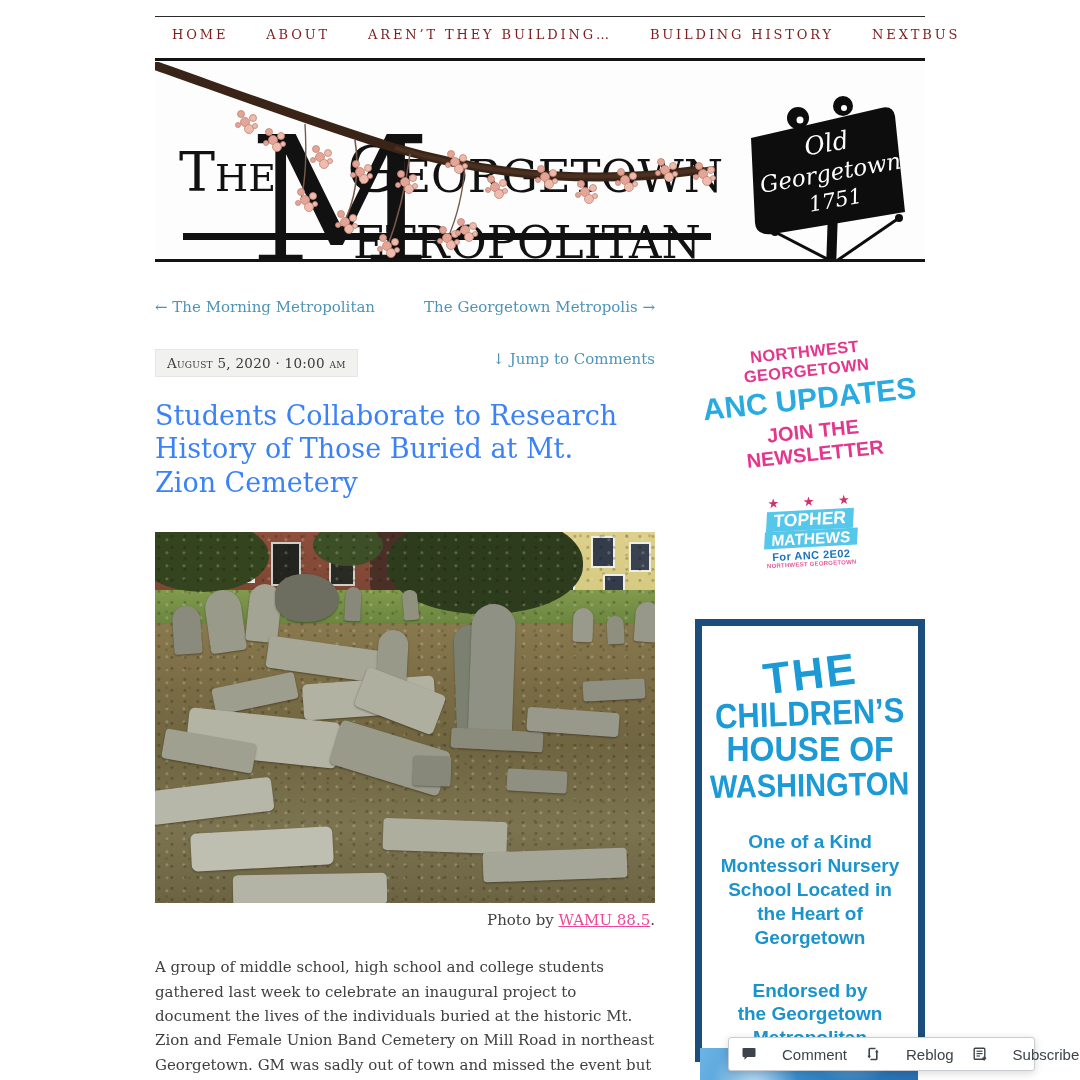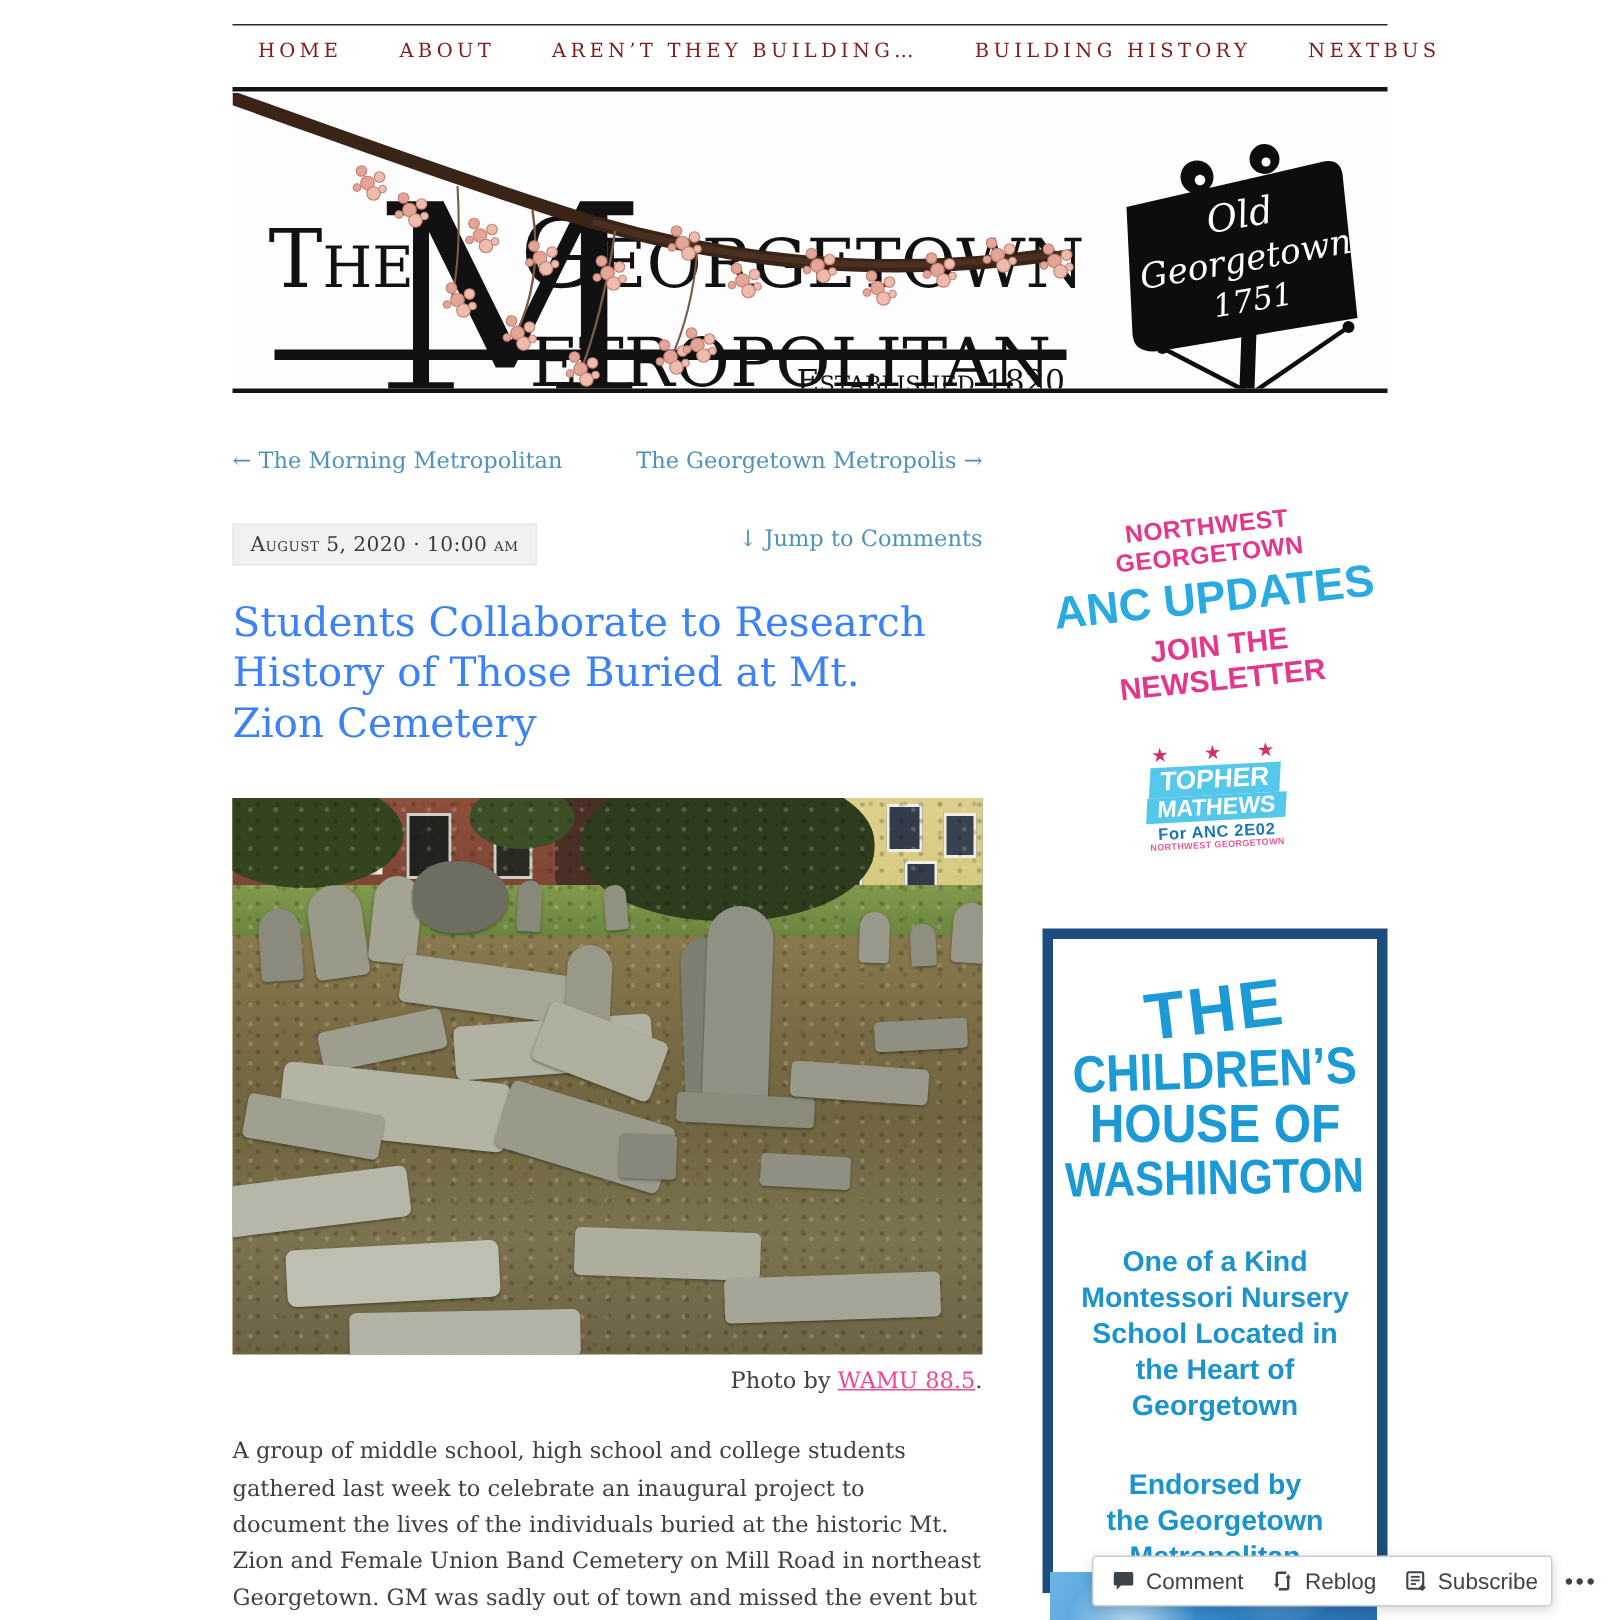--- a/index.html
+++ b/index.html
@@ -65,21 +65,21 @@
   .ch-t1{margin-top:30px;}
   .ch-t2{margin-top:29px;}
   
   .blueimg{left:700px;top:1048px;width:218px;height:32px;z-index:5;
     background:radial-gradient(circle at 25% 120%,rgba(255,255,255,.55) 4%,transparent 26%),
                radial-gradient(circle at 70% -30%,rgba(255,255,255,.4) 5%,transparent 30%),
                linear-gradient(115deg,#6db4e4 0%,#3f93d2 38%,#2c7ec0 64%,#2a6fb0 100%);}
   .actionbar{left:728px;top:1037px;width:307px;height:34px;z-index:6;background:#fff;border:1px solid #c9cdd1;border-radius:3px;
     box-shadow:0 2px 8px rgba(0,0,0,.16);display:flex;align-items:center;padding:0 12px;box-sizing:border-box;gap:9px;
     font-family:"Liberation Sans",sans-serif;font-size:15px;color:#3c434a;}
-  .ab-item{display:flex;align-items:center;gap:7px;cursor:pointer;white-space:nowrap;}
+  .ab-item{display:flex;align-items:center;gap:25px;cursor:pointer;white-space:nowrap;}
   .ab-sep{width:14px;}
   .ab-more{letter-spacing:2px;font-weight:700;color:#3c434a;cursor:pointer;}
   .icon16{width:16px;height:16px;display:block;}
 </style>
 </head>
 <body>
 
 <div class="abs topline"></div>
 <nav class="abs nav">
   <a href="#">HOME</a>
@@ -89,21 +89,20 @@
   <a href="#">NEXTBUS</a>
 </nav>
 <div class="abs navline"></div>
 
 <header class="abs banner">
   <span class="abs logo-the">The</span>
   <span class="abs logo-m">M</span>
   <span class="abs logo-geo">Georgetown</span>
   <span class="abs logo-etr">etropolitan</span>
   <div class="abs logo-rule"></div>
-  <div class="abs logo-est">Established 1820</div>
 
   <svg class="abs branch-svg" viewBox="0 0 640 197">
     <path d="M-4,2 C70,28 150,58 240,86 C330,112 430,124 545,108" fill="none" stroke="#3a2418" stroke-width="9" stroke-linecap="round"></path>
     <path d="M240,86 C330,112 430,124 560,106" fill="none" stroke="#4a3020" stroke-width="4"></path>
     <path d="M200,78 C205,110 200,140 188,162" fill="none" stroke="#7a5a48" stroke-width="1.6"></path>
     <path d="M255,92 C250,130 240,165 232,186" fill="none" stroke="#7a5a48" stroke-width="1.6"></path>
     <path d="M310,102 C308,135 300,160 292,178" fill="none" stroke="#7a5a48" stroke-width="1.4"></path>
     <path d="M150,62 C152,95 150,120 146,138" fill="none" stroke="#7a5a48" stroke-width="1.4"></path>
     <g id="blossoms">
         <circle cx="165" cy="95" r="4.5" fill="#e4a496" stroke="#c08476" stroke-width="0.8"></circle>

